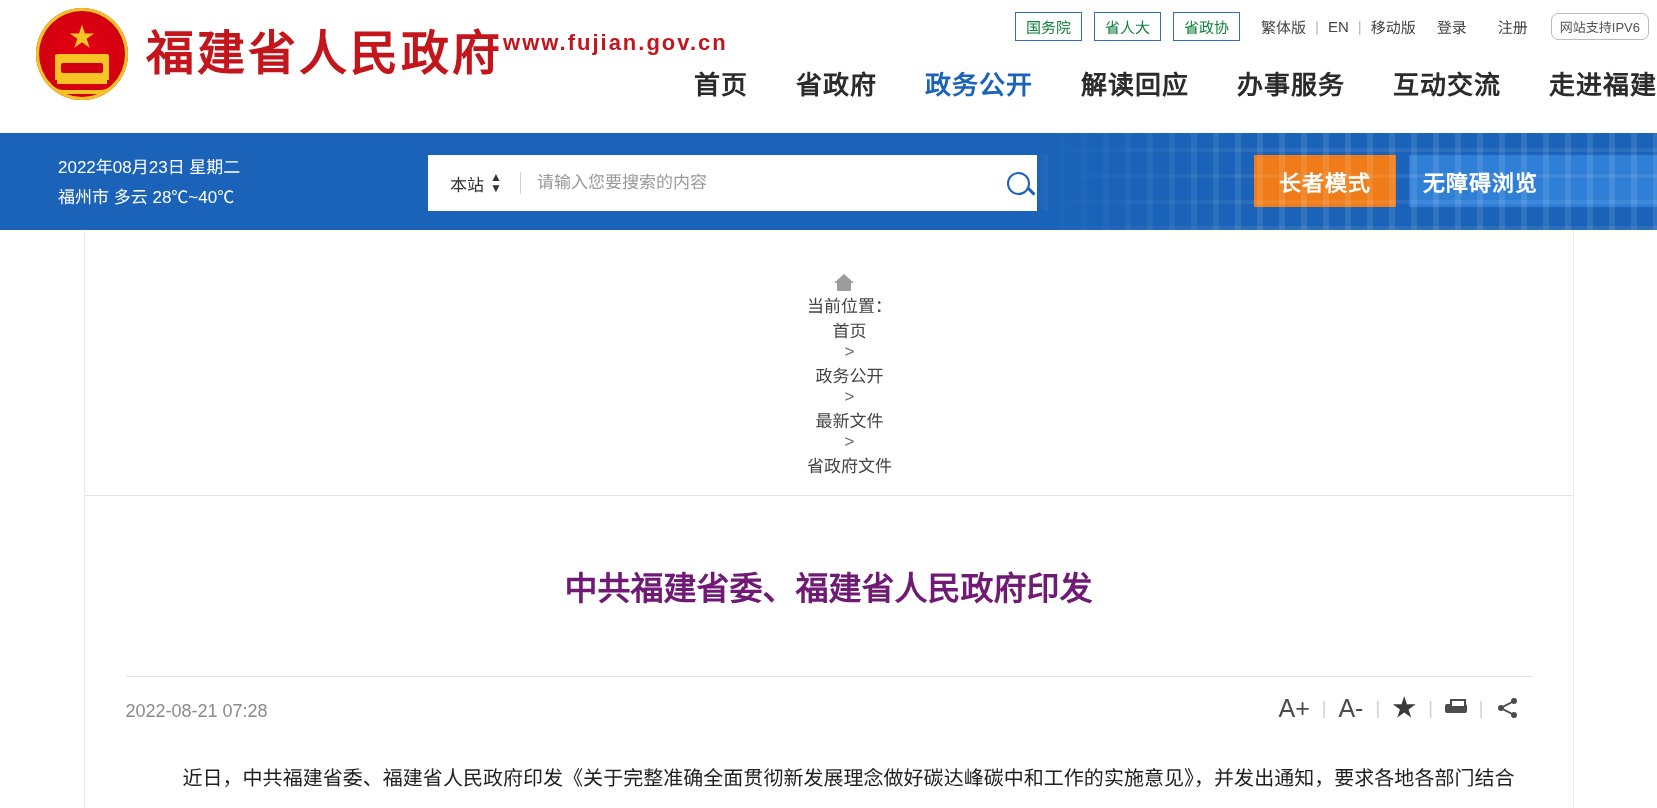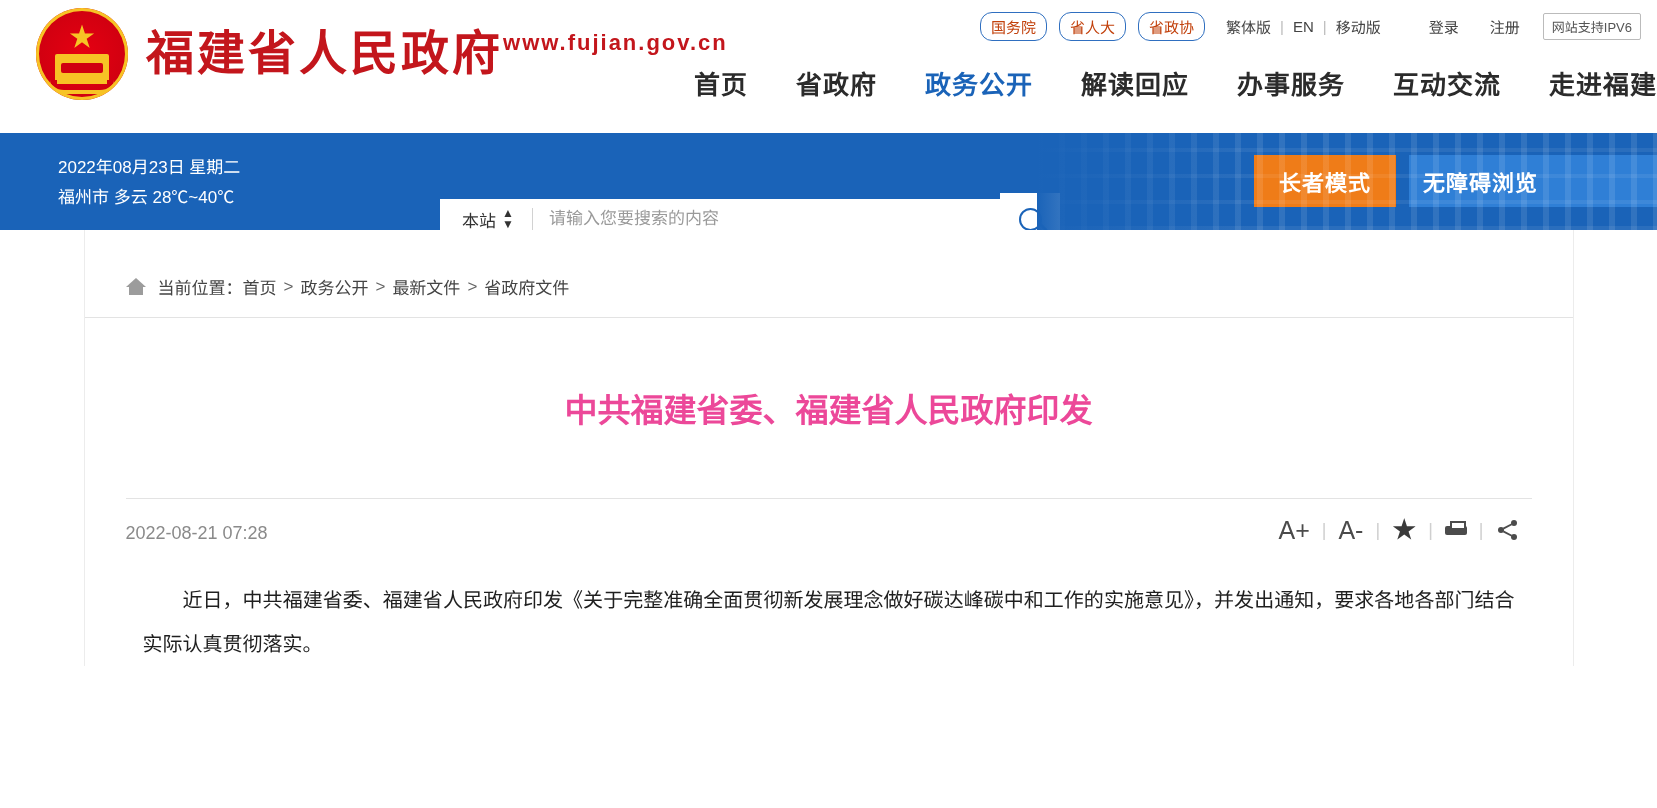--- a/index.html
+++ b/index.html
@@ -105,43 +105,43 @@
     right: 0;
     top: 12px;
     display: flex;
     align-items: center;
     font-size: 15px;
     color: #444;
     white-space: nowrap;
   }
   .pill {
     border: 1px solid #2f6fc0;
-    color: #c2410c;
-    border-radius: 12px;
+    color: #15803d;
+    border-radius: 0;
     padding: 3px 10px;
     font-size: 15px;
     margin-right: 12px;
     background: #fff;
   }
   .util-link {
     color: #444;
     margin: 0 9px;
     text-decoration: none;
   }
   .util-sep {
     color: #bbb;
   }
   .ipv6 {
     border: 1px solid #bbb;
     color: #555;
     font-size: 13px;
     padding: 3px 8px;
-    border-radius: 2px;
+    border-radius: 7px;
     margin-left: 14px;
-    margin-right: 16px;
+    margin-right: 8px;
     background: #fff;
   }
 
   
   .main-nav {
     position: absolute;
     right: 0;
     top: 64px;
     display: flex;
     align-items: center;
@@ -180,28 +180,27 @@
   .date-weather {
     position: absolute;
     left: 58px;
     top: 20px;
     color: #ffffff;
     font-size: 17px;
     line-height: 30px;
   }
   .search-box {
     position: absolute;
-    left: 440px;
+    left: 428px;
     top: 22px;
     width: 620px;
-    height: 40px;
+    height: 56px;
     background: #ffffff;
     display: flex;
     align-items: center;
-    margin-top: 44px;
   }
   .scope {
     display: flex;
     align-items: center;
     color: #333;
     font-size: 17px;
     padding: 0 14px 0 22px;
     white-space: nowrap;
   }
   .scope .arrows {
@@ -296,20 +295,21 @@
     margin: 0 auto;
     position: relative;
   }
   .breadcrumb {
     display: flex;
     align-items: center;
     padding: 44px 0 18px 42px;
     font-size: 17px;
     color: #444;
     border-bottom: 1px solid #e3e3e3;
+    flex-direction: column;
   }
   .home-icon {
     width: 20px; height: 18px;
     margin-right: 12px;
     position: relative;
     flex: none;
   }
   .home-icon::before {
     content: "";
     position: absolute;
@@ -324,21 +324,21 @@
     position: absolute;
     left: 3px; top: 8px;
     width: 14px; height: 9px;
     background: #9c9c9c;
   }
   .crumb-link { color: #444; text-decoration: none; }
   .crumb-sep { margin: 0 7px; color: #666; }
 
   .article-title {
     text-align: center;
-    color: #ec4899;
+    color: #701a75;
     font-weight: bold;
     font-size: 33px;
     line-height: 54px;
     padding: 66px 90px 0 90px;
   }
   .meta-row {
     margin: 60px 42px 0 42px;
     border-top: 1px solid #e3e3e3;
     padding-top: 5px;
     display: flex;
@@ -430,21 +430,21 @@
   <div class="util-row">
     <span class="pill">国务院</span>
     <span class="pill">省人大</span>
     <span class="pill">省政协</span>
 
     <a class="util-link" href="#">繁体版</a>
     <span class="util-sep">|</span>
     <a class="util-link" href="#">EN</a>
     <span class="util-sep">|</span>
     <a class="util-link" href="#">移动版</a>
-    <a class="util-link" href="#" style="margin-left:39px">登录</a>
+    <a class="util-link" href="#" style="margin-left:12px">登录</a>
     <a class="util-link" href="#" style="margin-left:22px">注册</a>
     <span class="ipv6">网站支持IPV6</span>
   </div>
 
   <div class="main-nav">
     <a class="nav-item" href="#">首页</a>
     <a class="nav-item" href="#">省政府</a>
     <a class="nav-item active" href="#">政务公开</a>
     <a class="nav-item" href="#">解读回应</a>
     <a class="nav-item" href="#">办事服务</a>

